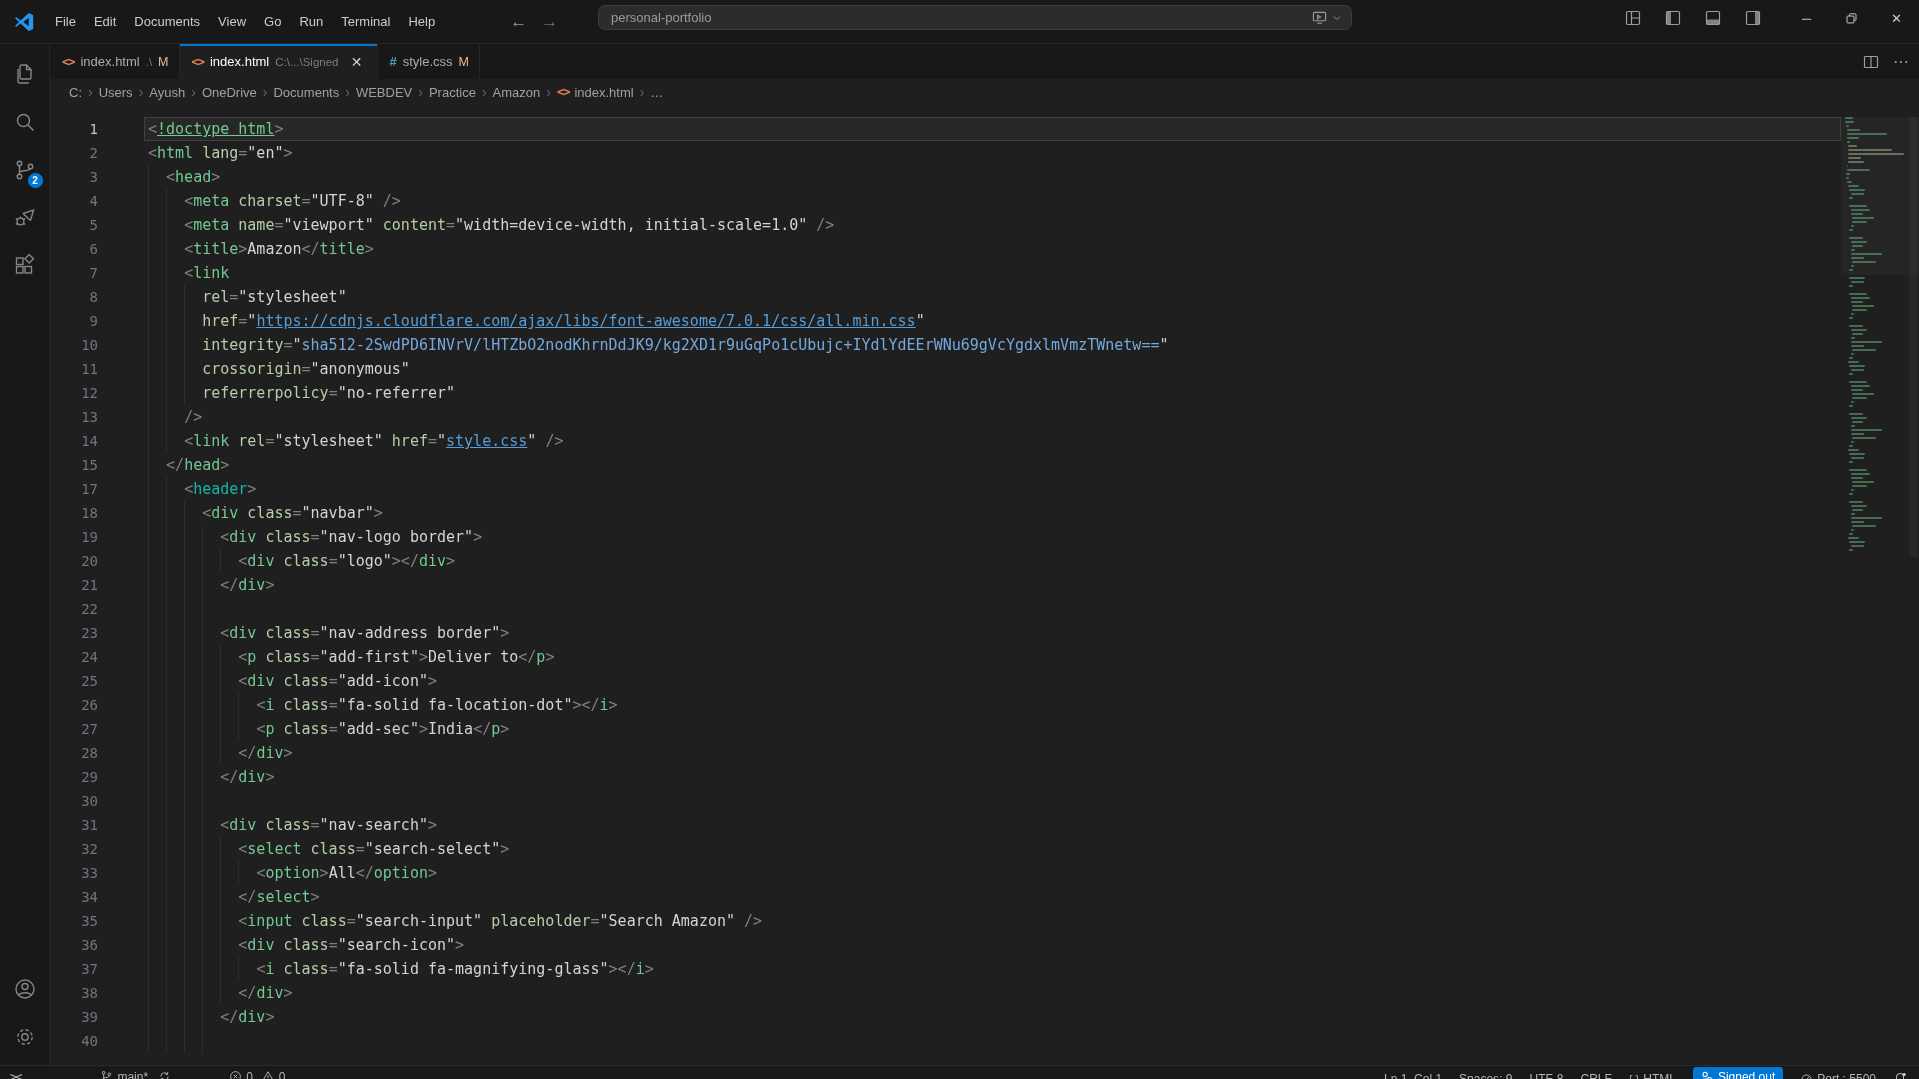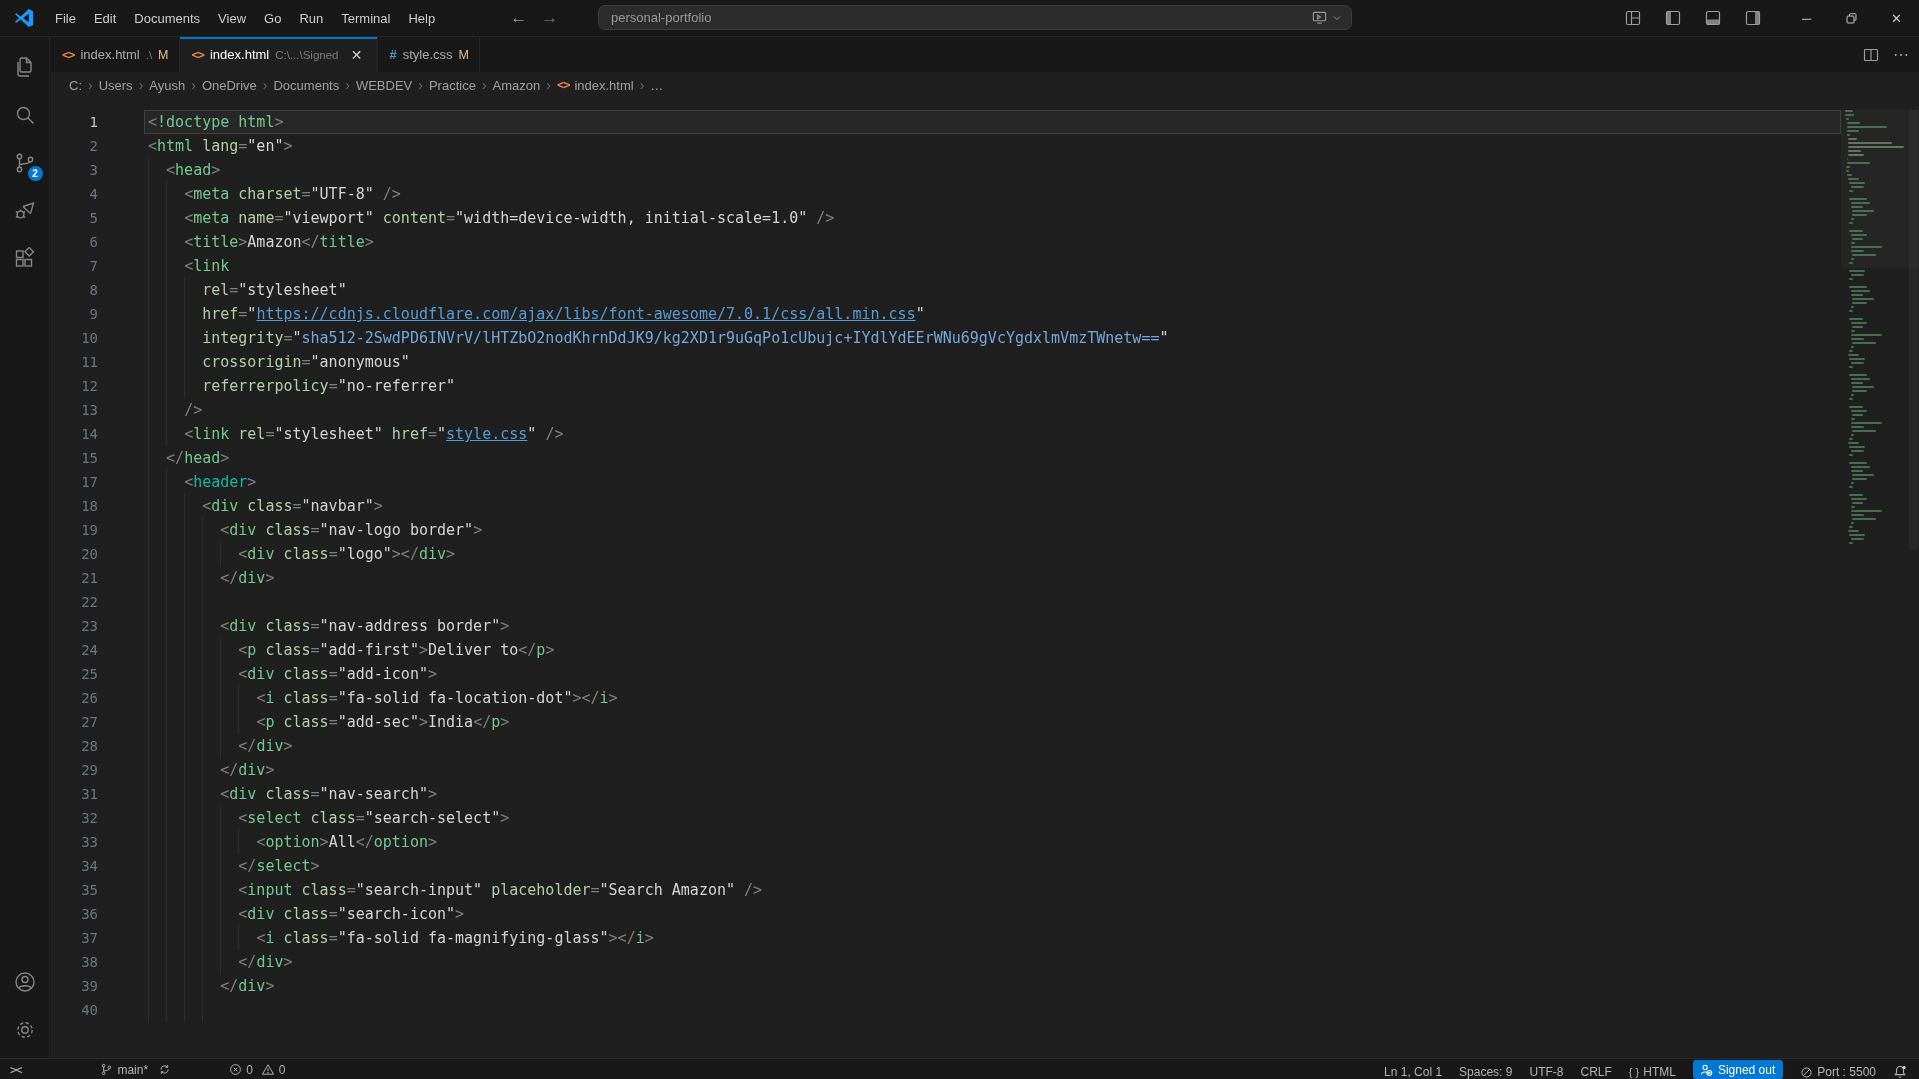--- a/index.html
+++ b/index.html
@@ -1,20 +1,20 @@
 <!DOCTYPE html>
 <html><head>
 <meta charset="utf-8">
 <style>
   * { box-sizing: border-box; margin: 0; padding: 0; }
   html,body { width:1919px; height:1079px; overflow:hidden; background:#1f1f1f;
     font-family:"Liberation Sans", sans-serif; color:#cccccc; }
 
   
-  .titlebar { position:relative; height:37px; background:#181818; border-bottom:1px solid #252526;
+  .titlebar { position:relative; height:44px; background:#181818; border-bottom:1px solid #252526;
     display:flex; align-items:center; }
   .vscode-logo { width:22px; height:22px; margin:0 11px 0 13px; flex:0 0 auto; }
   .menu-item { font-size:13px; color:#cccccc; padding:4px 9px; border-radius:5px; cursor:default; }
   .nav-arrows { display:flex; gap:14px; margin-left:66px; color:#999; font-size:17px; }
   .nav-arrow { cursor:pointer; }
   .nav-arrow.fwd { color:#6e6e6e; }
   .command-center { position:absolute; left:598px; top:5px; width:754px; height:25px;
     background:#2c2c2c; border:1px solid #3c3c3c; border-radius:7px; display:flex;
     align-items:center; padding:0 8px 0 12px; cursor:pointer; }
   .command-center .search-text { font-size:13px; color:#9a9a9a; flex:1; }
@@ -277,21 +277,21 @@
         <span class="crumb crumb-file">
           <span class="file-ic-html">&lt;&gt;</span>
           <span>index.html</span>
         </span>
         <span class="crumb-sep">›</span>
         <span class="crumb">…</span>
       </div>
 
     <div class="code-area" id="code-host">
 
-    <div class="code-line current"><div class="cur-hl"></div><span class="ln">1</span><span class="toks"><span style="color: rgb(128, 128, 128);">&lt;</span><span style="color: rgb(115, 201, 145);">!doctype html</span><span style="color: rgb(128, 128, 128);">&gt;</span></span></div>
+    <div class="code-line current"><div class="cur-hl"></div><span class="ln">1</span><span class="toks"><span style="color: rgb(128, 128, 128);">&lt;</span><span style="color: rgb(115, 201, 145); text-decoration: underline;">!doctype html</span><span style="color: rgb(128, 128, 128);">&gt;</span></span></div>
         <div class="code-line"><span class="ln">2</span><span class="toks"><span style="color: rgb(128, 128, 128);">&lt;</span><span style="color: rgb(115, 201, 145);">html </span><span style="color: rgb(181, 206, 168);">lang</span><span style="color: rgb(128, 128, 128);">=</span><span style="color: rgb(212, 212, 212);">"en"</span><span style="color: rgb(128, 128, 128);">&gt;</span></span></div>
         <div class="code-line"><div class="guide" style="left: 98px;"></div><span class="ln">3</span><span class="toks">  <span style="color: rgb(128, 128, 128);">&lt;</span><span style="color: rgb(115, 201, 145);">head</span><span style="color: rgb(128, 128, 128);">&gt;</span></span></div>
         <div class="code-line"><div class="guide" style="left: 98px;"></div><div class="guide" style="left: 116.06px;"></div><span class="ln">4</span><span class="toks">    <span style="color: rgb(128, 128, 128);">&lt;</span><span style="color: rgb(115, 201, 145);">meta </span><span style="color: rgb(181, 206, 168);">charset</span><span style="color: rgb(128, 128, 128);">=</span><span style="color: rgb(212, 212, 212);">"UTF-8" </span><span style="color: rgb(128, 128, 128);">/&gt;</span></span></div>
         <div class="code-line"><div class="guide" style="left: 98px;"></div><div class="guide" style="left: 116.06px;"></div><span class="ln">5</span><span class="toks">    <span style="color: rgb(128, 128, 128);">&lt;</span><span style="color: rgb(115, 201, 145);">meta </span><span style="color: rgb(181, 206, 168);">name</span><span style="color: rgb(128, 128, 128);">=</span><span style="color: rgb(212, 212, 212);">"viewport" </span><span style="color: rgb(181, 206, 168);">content</span><span style="color: rgb(128, 128, 128);">=</span><span style="color: rgb(212, 212, 212);">"width=device-width, initial-scale=1.0" </span><span style="color: rgb(128, 128, 128);">/&gt;</span></span></div>
         <div class="code-line"><div class="guide" style="left: 98px;"></div><div class="guide" style="left: 116.06px;"></div><span class="ln">6</span><span class="toks">    <span style="color: rgb(128, 128, 128);">&lt;</span><span style="color: rgb(115, 201, 145);">title</span><span style="color: rgb(128, 128, 128);">&gt;</span><span style="color: rgb(212, 212, 212);">Amazon</span><span style="color: rgb(128, 128, 128);">&lt;/</span><span style="color: rgb(115, 201, 145);">title</span><span style="color: rgb(128, 128, 128);">&gt;</span></span></div>
         <div class="code-line"><div class="guide" style="left: 98px;"></div><div class="guide" style="left: 116.06px;"></div><span class="ln">7</span><span class="toks">    <span style="color: rgb(128, 128, 128);">&lt;</span><span style="color: rgb(115, 201, 145);">link</span></span></div>
         <div class="code-line"><div class="guide" style="left: 98px;"></div><div class="guide" style="left: 116.06px;"></div><div class="guide" style="left: 134.12px;"></div><span class="ln">8</span><span class="toks">      <span style="color: rgb(181, 206, 168);">rel</span><span style="color: rgb(128, 128, 128);">=</span><span style="color: rgb(212, 212, 212);">"stylesheet"</span></span></div>
         <div class="code-line"><div class="guide" style="left: 98px;"></div><div class="guide" style="left: 116.06px;"></div><div class="guide" style="left: 134.12px;"></div><span class="ln">9</span><span class="toks">      <span style="color: rgb(181, 206, 168);">href</span><span style="color: rgb(128, 128, 128);">=</span><span style="color: rgb(212, 212, 212);">"</span><span class="tok-link" style="color: rgb(86, 156, 214);">https://cdnjs.cloudflare.com/ajax/libs/font-awesome/7.0.1/css/all.min.css</span><span style="color: rgb(212, 212, 212);">"</span></span></div>
         <div class="code-line"><div class="guide" style="left: 98px;"></div><div class="guide" style="left: 116.06px;"></div><div class="guide" style="left: 134.12px;"></div><span class="ln">10</span><span class="toks">      <span style="color: rgb(181, 206, 168);">integrity</span><span style="color: rgb(128, 128, 128);">=</span><span style="color: rgb(212, 212, 212);">"</span><span style="color: rgb(116, 168, 221);">sha512-2SwdPD6INVrV/lHTZbO2nodKhrnDdJK9/kg2XD1r9uGqPo1cUbujc+IYdlYdEErWNu69gVcYgdxlmVmzTWnetw==</span><span style="color: rgb(212, 212, 212);">"</span></span></div>
         <div class="code-line"><div class="guide" style="left: 98px;"></div><div class="guide" style="left: 116.06px;"></div><div class="guide" style="left: 134.12px;"></div><span class="ln">11</span><span class="toks">      <span style="color: rgb(181, 206, 168);">crossorigin</span><span style="color: rgb(128, 128, 128);">=</span><span style="color: rgb(212, 212, 212);">"anonymous"</span></span></div>
@@ -305,20 +305,21 @@
         <div class="code-line"><div class="guide" style="left: 98px;"></div><div class="guide" style="left: 116.06px;"></div><div class="guide" style="left: 134.12px;"></div><div class="guide" style="left: 152.18px;"></div><div class="guide" style="left: 170.24px;"></div><span class="ln">20</span><span class="toks">          <span style="color: rgb(128, 128, 128);">&lt;</span><span style="color: rgb(115, 201, 145);">div </span><span style="color: rgb(181, 206, 168);">class</span><span style="color: rgb(128, 128, 128);">=</span><span style="color: rgb(212, 212, 212);">"logo"</span><span style="color: rgb(128, 128, 128);">&gt;&lt;/</span><span style="color: rgb(115, 201, 145);">div</span><span style="color: rgb(128, 128, 128);">&gt;</span></span></div>
         <div class="code-line"><div class="guide" style="left: 98px;"></div><div class="guide" style="left: 116.06px;"></div><div class="guide" style="left: 134.12px;"></div><div class="guide" style="left: 152.18px;"></div><span class="ln">21</span><span class="toks">        <span style="color: rgb(128, 128, 128);">&lt;/</span><span style="color: rgb(115, 201, 145);">div</span><span style="color: rgb(128, 128, 128);">&gt;</span></span></div>
         <div class="code-line"><div class="guide" style="left: 98px;"></div><div class="guide" style="left: 116.06px;"></div><div class="guide" style="left: 134.12px;"></div><div class="guide" style="left: 152.18px;"></div><span class="ln">22</span><span class="toks">        </span></div>
         <div class="code-line"><div class="guide" style="left: 98px;"></div><div class="guide" style="left: 116.06px;"></div><div class="guide" style="left: 134.12px;"></div><div class="guide" style="left: 152.18px;"></div><span class="ln">23</span><span class="toks">        <span style="color: rgb(128, 128, 128);">&lt;</span><span style="color: rgb(115, 201, 145);">div </span><span style="color: rgb(181, 206, 168);">class</span><span style="color: rgb(128, 128, 128);">=</span><span style="color: rgb(212, 212, 212);">"nav-address border"</span><span style="color: rgb(128, 128, 128);">&gt;</span></span></div>
         <div class="code-line"><div class="guide" style="left: 98px;"></div><div class="guide" style="left: 116.06px;"></div><div class="guide" style="left: 134.12px;"></div><div class="guide" style="left: 152.18px;"></div><div class="guide" style="left: 170.24px;"></div><span class="ln">24</span><span class="toks">          <span style="color: rgb(128, 128, 128);">&lt;</span><span style="color: rgb(115, 201, 145);">p </span><span style="color: rgb(181, 206, 168);">class</span><span style="color: rgb(128, 128, 128);">=</span><span style="color: rgb(212, 212, 212);">"add-first"</span><span style="color: rgb(128, 128, 128);">&gt;</span><span style="color: rgb(212, 212, 212);">Deliver to</span><span style="color: rgb(128, 128, 128);">&lt;/</span><span style="color: rgb(115, 201, 145);">p</span><span style="color: rgb(128, 128, 128);">&gt;</span></span></div>
         <div class="code-line"><div class="guide" style="left: 98px;"></div><div class="guide" style="left: 116.06px;"></div><div class="guide" style="left: 134.12px;"></div><div class="guide" style="left: 152.18px;"></div><div class="guide" style="left: 170.24px;"></div><span class="ln">25</span><span class="toks">          <span style="color: rgb(128, 128, 128);">&lt;</span><span style="color: rgb(115, 201, 145);">div </span><span style="color: rgb(181, 206, 168);">class</span><span style="color: rgb(128, 128, 128);">=</span><span style="color: rgb(212, 212, 212);">"add-icon"</span><span style="color: rgb(128, 128, 128);">&gt;</span></span></div>
         <div class="code-line"><div class="guide" style="left: 98px;"></div><div class="guide" style="left: 116.06px;"></div><div class="guide" style="left: 134.12px;"></div><div class="guide" style="left: 152.18px;"></div><div class="guide" style="left: 170.24px;"></div><div class="guide" style="left: 188.3px;"></div><span class="ln">26</span><span class="toks">            <span style="color: rgb(128, 128, 128);">&lt;</span><span style="color: rgb(115, 201, 145);">i </span><span style="color: rgb(181, 206, 168);">class</span><span style="color: rgb(128, 128, 128);">=</span><span style="color: rgb(212, 212, 212);">"fa-solid fa-location-dot"</span><span style="color: rgb(128, 128, 128);">&gt;&lt;/</span><span style="color: rgb(115, 201, 145);">i</span><span style="color: rgb(128, 128, 128);">&gt;</span></span></div>
         <div class="code-line"><div class="guide" style="left: 98px;"></div><div class="guide" style="left: 116.06px;"></div><div class="guide" style="left: 134.12px;"></div><div class="guide" style="left: 152.18px;"></div><div class="guide" style="left: 170.24px;"></div><div class="guide" style="left: 188.3px;"></div><span class="ln">27</span><span class="toks">            <span style="color: rgb(128, 128, 128);">&lt;</span><span style="color: rgb(115, 201, 145);">p </span><span style="color: rgb(181, 206, 168);">class</span><span style="color: rgb(128, 128, 128);">=</span><span style="color: rgb(212, 212, 212);">"add-sec"</span><span style="color: rgb(128, 128, 128);">&gt;</span><span style="color: rgb(212, 212, 212);">India</span><span style="color: rgb(128, 128, 128);">&lt;/</span><span style="color: rgb(115, 201, 145);">p</span><span style="color: rgb(128, 128, 128);">&gt;</span></span></div>
         <div class="code-line"><div class="guide" style="left: 98px;"></div><div class="guide" style="left: 116.06px;"></div><div class="guide" style="left: 134.12px;"></div><div class="guide" style="left: 152.18px;"></div><div class="guide" style="left: 170.24px;"></div><span class="ln">28</span><span class="toks">          <span style="color: rgb(128, 128, 128);">&lt;/</span><span style="color: rgb(115, 201, 145);">div</span><span style="color: rgb(128, 128, 128);">&gt;</span></span></div>
         <div class="code-line"><div class="guide" style="left: 98px;"></div><div class="guide" style="left: 116.06px;"></div><div class="guide" style="left: 134.12px;"></div><div class="guide" style="left: 152.18px;"></div><span class="ln">29</span><span class="toks">        <span style="color: rgb(128, 128, 128);">&lt;/</span><span style="color: rgb(115, 201, 145);">div</span><span style="color: rgb(128, 128, 128);">&gt;</span></span></div>
+        <div class="code-line"><div class="guide" style="left: 98px;"></div><div class="guide" style="left: 116.06px;"></div><div class="guide" style="left: 134.12px;"></div><div class="guide" style="left: 152.18px;"></div><span class="ln">30</span><span class="toks">        </span></div>
         <div class="code-line"><div class="guide" style="left: 98px;"></div><div class="guide" style="left: 116.06px;"></div><div class="guide" style="left: 134.12px;"></div><div class="guide" style="left: 152.18px;"></div><span class="ln">31</span><span class="toks">        <span style="color: rgb(128, 128, 128);">&lt;</span><span style="color: rgb(115, 201, 145);">div </span><span style="color: rgb(181, 206, 168);">class</span><span style="color: rgb(128, 128, 128);">=</span><span style="color: rgb(212, 212, 212);">"nav-search"</span><span style="color: rgb(128, 128, 128);">&gt;</span></span></div>
         <div class="code-line"><div class="guide" style="left: 98px;"></div><div class="guide" style="left: 116.06px;"></div><div class="guide" style="left: 134.12px;"></div><div class="guide" style="left: 152.18px;"></div><div class="guide" style="left: 170.24px;"></div><span class="ln">32</span><span class="toks">          <span style="color: rgb(128, 128, 128);">&lt;</span><span style="color: rgb(115, 201, 145);">select </span><span style="color: rgb(181, 206, 168);">class</span><span style="color: rgb(128, 128, 128);">=</span><span style="color: rgb(212, 212, 212);">"search-select"</span><span style="color: rgb(128, 128, 128);">&gt;</span></span></div>
         <div class="code-line"><div class="guide" style="left: 98px;"></div><div class="guide" style="left: 116.06px;"></div><div class="guide" style="left: 134.12px;"></div><div class="guide" style="left: 152.18px;"></div><div class="guide" style="left: 170.24px;"></div><div class="guide" style="left: 188.3px;"></div><span class="ln">33</span><span class="toks">            <span style="color: rgb(128, 128, 128);">&lt;</span><span style="color: rgb(115, 201, 145);">option</span><span style="color: rgb(128, 128, 128);">&gt;</span><span style="color: rgb(212, 212, 212);">All</span><span style="color: rgb(128, 128, 128);">&lt;/</span><span style="color: rgb(115, 201, 145);">option</span><span style="color: rgb(128, 128, 128);">&gt;</span></span></div>
         <div class="code-line"><div class="guide" style="left: 98px;"></div><div class="guide" style="left: 116.06px;"></div><div class="guide" style="left: 134.12px;"></div><div class="guide" style="left: 152.18px;"></div><div class="guide" style="left: 170.24px;"></div><span class="ln">34</span><span class="toks">          <span style="color: rgb(128, 128, 128);">&lt;/</span><span style="color: rgb(115, 201, 145);">select</span><span style="color: rgb(128, 128, 128);">&gt;</span></span></div>
         <div class="code-line"><div class="guide" style="left: 98px;"></div><div class="guide" style="left: 116.06px;"></div><div class="guide" style="left: 134.12px;"></div><div class="guide" style="left: 152.18px;"></div><div class="guide" style="left: 170.24px;"></div><span class="ln">35</span><span class="toks">          <span style="color: rgb(128, 128, 128);">&lt;</span><span style="color: rgb(115, 201, 145);">input </span><span style="color: rgb(181, 206, 168);">class</span><span style="color: rgb(128, 128, 128);">=</span><span style="color: rgb(212, 212, 212);">"search-input" </span><span style="color: rgb(181, 206, 168);">placeholder</span><span style="color: rgb(128, 128, 128);">=</span><span style="color: rgb(212, 212, 212);">"Search Amazon" </span><span style="color: rgb(128, 128, 128);">/&gt;</span></span></div>
         <div class="code-line"><div class="guide" style="left: 98px;"></div><div class="guide" style="left: 116.06px;"></div><div class="guide" style="left: 134.12px;"></div><div class="guide" style="left: 152.18px;"></div><div class="guide" style="left: 170.24px;"></div><span class="ln">36</span><span class="toks">          <span style="color: rgb(128, 128, 128);">&lt;</span><span style="color: rgb(115, 201, 145);">div </span><span style="color: rgb(181, 206, 168);">class</span><span style="color: rgb(128, 128, 128);">=</span><span style="color: rgb(212, 212, 212);">"search-icon"</span><span style="color: rgb(128, 128, 128);">&gt;</span></span></div>
         <div class="code-line"><div class="guide" style="left: 98px;"></div><div class="guide" style="left: 116.06px;"></div><div class="guide" style="left: 134.12px;"></div><div class="guide" style="left: 152.18px;"></div><div class="guide" style="left: 170.24px;"></div><div class="guide" style="left: 188.3px;"></div><span class="ln">37</span><span class="toks">            <span style="color: rgb(128, 128, 128);">&lt;</span><span style="color: rgb(115, 201, 145);">i </span><span style="color: rgb(181, 206, 168);">class</span><span style="color: rgb(128, 128, 128);">=</span><span style="color: rgb(212, 212, 212);">"fa-solid fa-magnifying-glass"</span><span style="color: rgb(128, 128, 128);">&gt;&lt;/</span><span style="color: rgb(115, 201, 145);">i</span><span style="color: rgb(128, 128, 128);">&gt;</span></span></div>
         <div class="code-line"><div class="guide" style="left: 98px;"></div><div class="guide" style="left: 116.06px;"></div><div class="guide" style="left: 134.12px;"></div><div class="guide" style="left: 152.18px;"></div><div class="guide" style="left: 170.24px;"></div><span class="ln">38</span><span class="toks">          <span style="color: rgb(128, 128, 128);">&lt;/</span><span style="color: rgb(115, 201, 145);">div</span><span style="color: rgb(128, 128, 128);">&gt;</span></span></div>
         <div class="code-line"><div class="guide" style="left: 98px;"></div><div class="guide" style="left: 116.06px;"></div><div class="guide" style="left: 134.12px;"></div><div class="guide" style="left: 152.18px;"></div><span class="ln">39</span><span class="toks">        <span style="color: rgb(128, 128, 128);">&lt;/</span><span style="color: rgb(115, 201, 145);">div</span><span style="color: rgb(128, 128, 128);">&gt;</span></span></div>
         <div class="code-line"><div class="guide" style="left: 98px;"></div><div class="guide" style="left: 116.06px;"></div><div class="guide" style="left: 134.12px;"></div><div class="guide" style="left: 152.18px;"></div><span class="ln">40</span><span class="toks">        </span></div>

